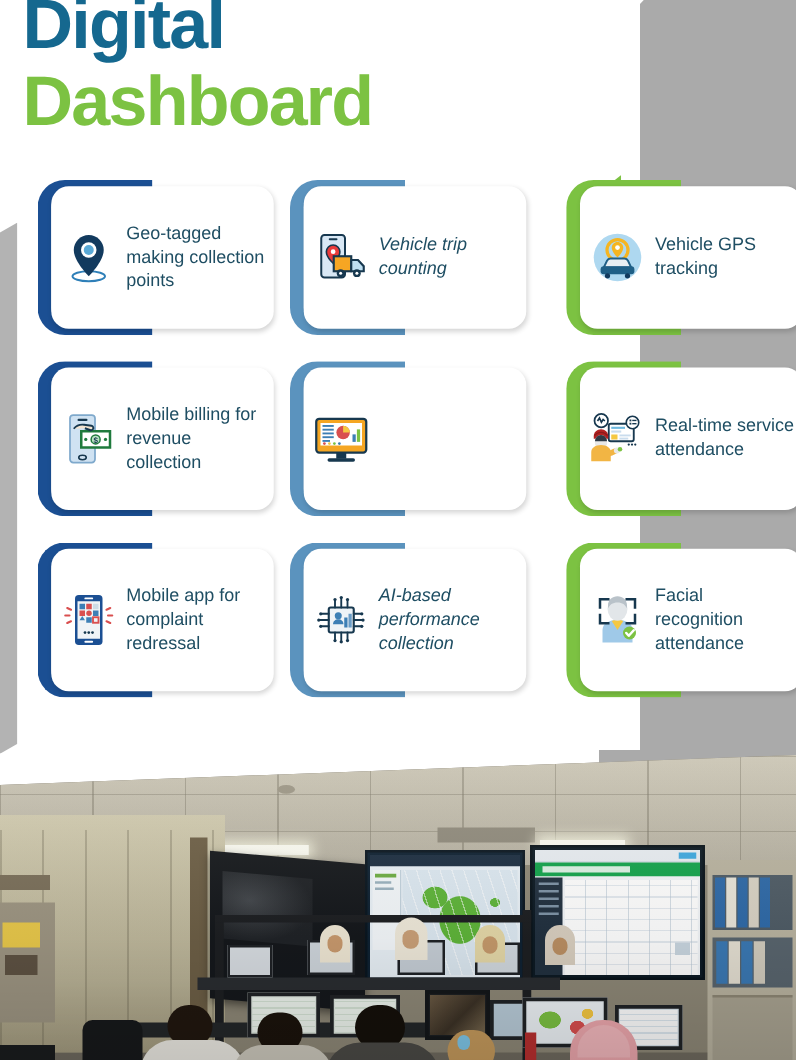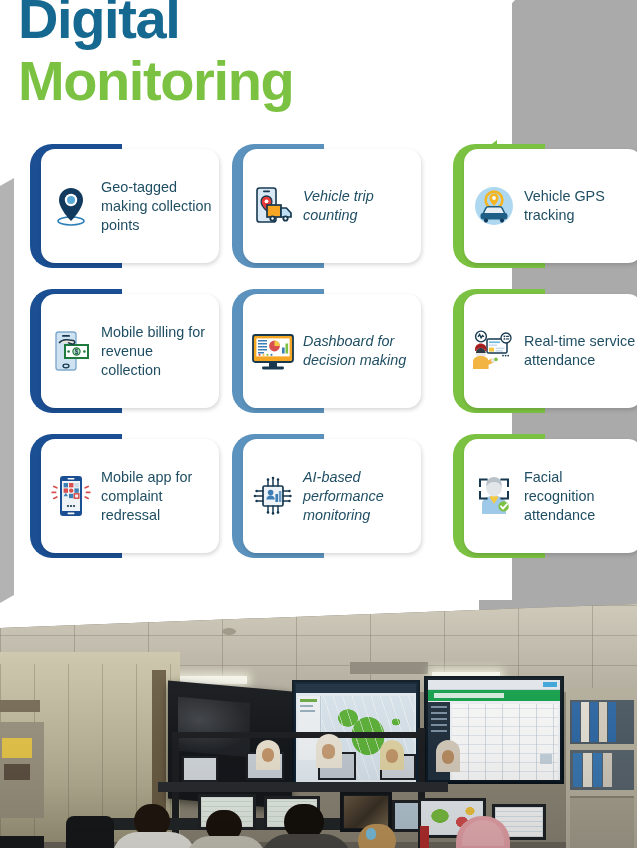--- a/index.html
+++ b/index.html
@@ -152,21 +152,21 @@
 </head>
 <body>
 
 <div id="bg-gray-right"></div>
 <div id="bg-white-panel"></div>
 <div id="bg-gray-left-strip"></div>
 <div id="bg-green-sliver"></div>
 
 <div id="title-block">
   <div class="title-line" id="title-line-1">Digital</div>
-  <div class="title-line" id="title-line-2">Monitoring</div>
+  <div class="title-line" id="title-line-2">Dashboard</div>
 </div>
 
 <div id="card-grid">
   <div class="card-row">
 
     <div class="card col-0">
       <div class="card-bracket navy"></div>
       <div class="card-face">
         <span class="card-icon">
           <svg viewBox="0 0 48 48">
@@ -261,21 +261,20 @@
             <rect x="33" y="20.5" width="2.6" height="6" fill="#3d7fb5"></rect>
             <rect x="36.5" y="16.5" width="2.6" height="10" fill="#7cc242"></rect>
             <circle cx="10.5" cy="27.8" r="1.1" fill="#d94f4f"></circle>
             <circle cx="14.5" cy="27.8" r="1.1" fill="#f5c842"></circle>
             <circle cx="18.5" cy="27.8" r="1.1" fill="#7cc242"></circle>
             <circle cx="22.5" cy="27.8" r="1.1" fill="#3d7fb5"></circle>
             <rect x="20" y="35" width="8" height="5" fill="#17384f"></rect>
             <rect x="13" y="39.6" width="22" height="2.8" rx="1.4" fill="#17384f"></rect>
           </svg>
         </span>
-        <span class="card-label">Dashboard for decision making</span>
       </div>
     </div>
 
     <div class="card col-2">
       <div class="card-bracket green"></div>
       <div class="card-face">
         <span class="card-icon">
           <svg viewBox="0 0 48 48">
             <circle cx="11" cy="9.5" r="5.4" fill="#ffffff" stroke="#17384f" stroke-width="1.4"></circle>
             <path d="M8 9.8l1.6-2.4 1.5 3.4 1.4-2.2 1.4 1.2" fill="none" stroke="#17384f" stroke-width="1.3"></path>
@@ -379,21 +378,21 @@
                 <circle cx="29" cy="40.4" r="1.3"></circle>
               <circle cx="7.6" cy="19" r="1.3"></circle>
                 <circle cx="6" cy="24" r="1.3"></circle>
                 <circle cx="7.6" cy="29" r="1.3"></circle>
               <circle cx="40.4" cy="19" r="1.3"></circle>
                 <circle cx="41.4" cy="24" r="1.3"></circle>
                 <circle cx="40.4" cy="29" r="1.3"></circle>
             </g>
           </svg>
         </span>
-        <span class="card-label">AI-based performance monitoring</span>
+        <span class="card-label">AI-based performance collection</span>
       </div>
     </div>
 
     <div class="card col-2">
       <div class="card-bracket green"></div>
       <div class="card-face">
         <span class="card-icon">
           <svg viewBox="0 0 48 48">
             <path d="M12 32c0-5.4 5.4-8 12-8s12 2.6 12 8v10H12z" fill="#9fc9e8"></path>
             <path d="M19.4 24.8L24 32l4.6-7.2-4.6-1.6z" fill="#f5c842"></path>

